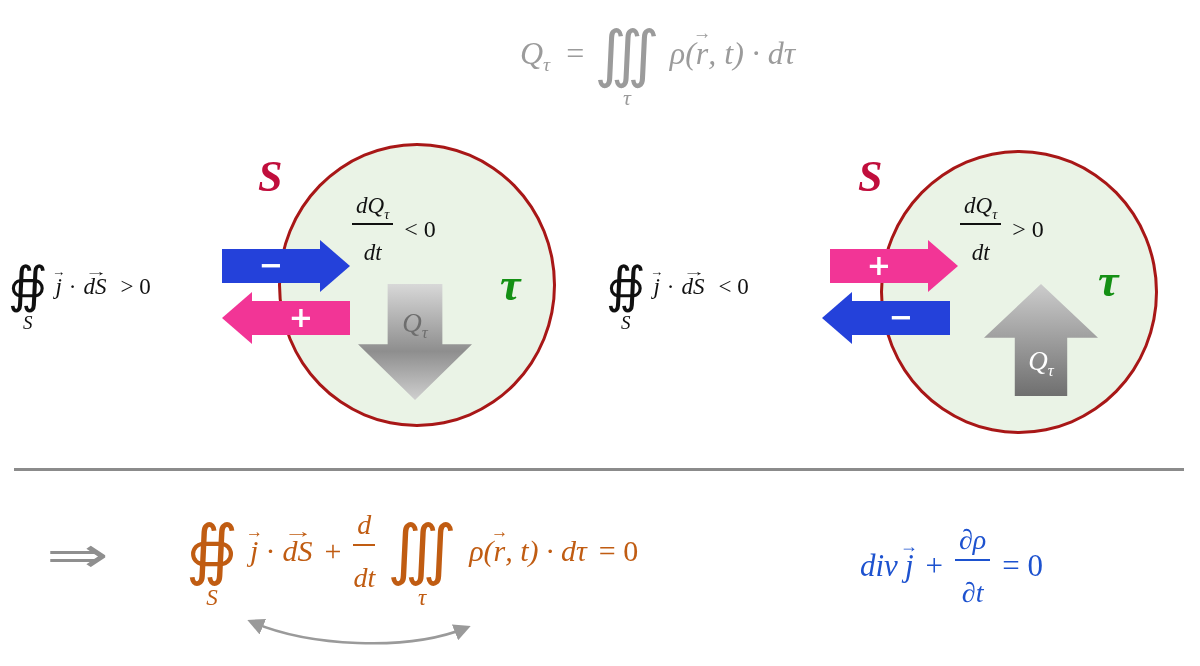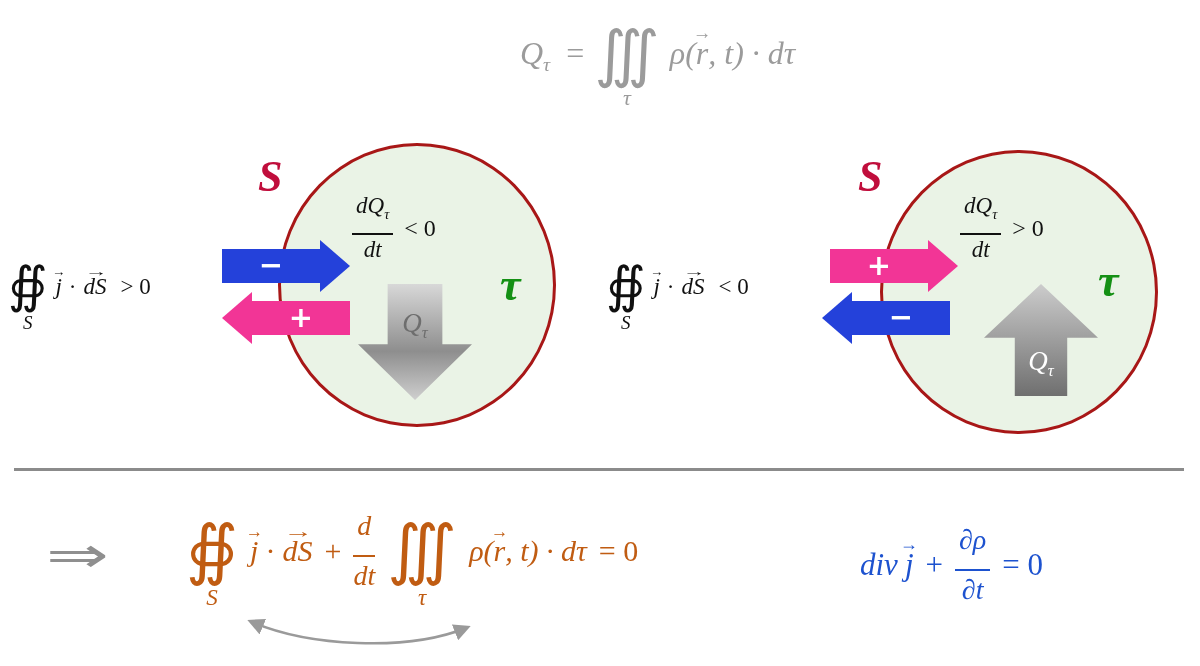--- a/index.html
+++ b/index.html
@@ -22,22 +22,22 @@
   }
   .vec-wide::after { transform:translateX(-44%) scaleX(1.7); }
 
   
   .intwrap { display:inline-flex; flex-direction:column; align-items:center; line-height:1; position:relative; }
   .int { font-family:"DejaVu Sans",sans-serif; font-style:normal; line-height:0.95; }
   .isub { margin-top:3px; }
 
   
   .frac { display:inline-flex; flex-direction:column; align-items:center; line-height:1.25; }
-  .frac .num { border-bottom:2px solid currentColor; padding:0 4px 12px; }
-  .frac .den { padding-top:1px; }
+  .frac .num { border-bottom:2px solid currentColor; padding:0 4px 2px; }
+  .frac .den { padding-top:14px; }
 
   
   .top-formula {
     position:absolute; left:520px; top:12px; display:flex; align-items:center; gap:10px;
     font-size:32px; color:var(--gray-formula,#9b9b9b);
   }
   .top-formula .int { font-size:62px; }
   .top-formula .isub { font-size:22px; }
   .top-formula .intwrap { top:13px; }
 

